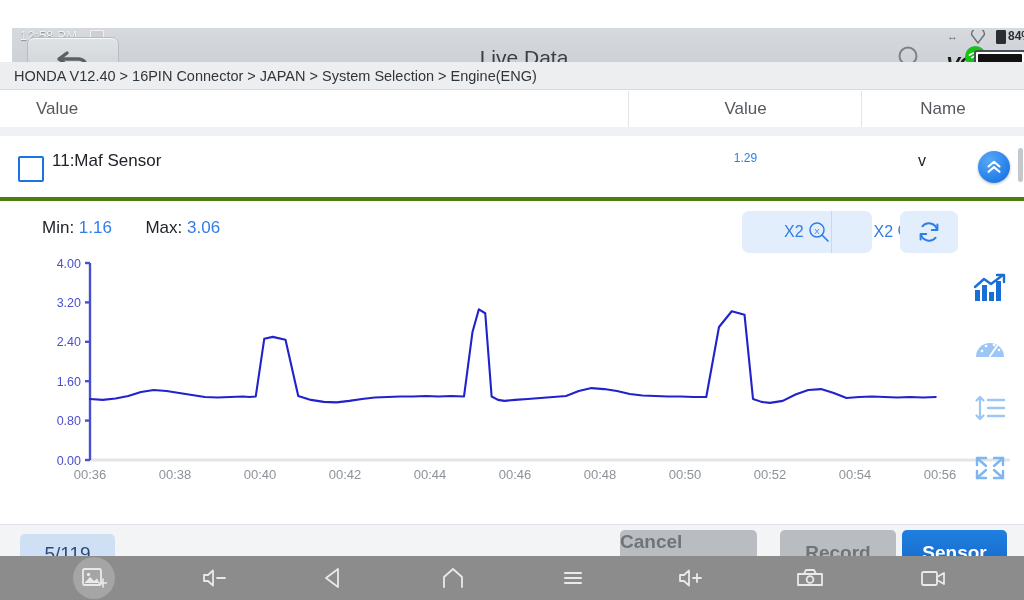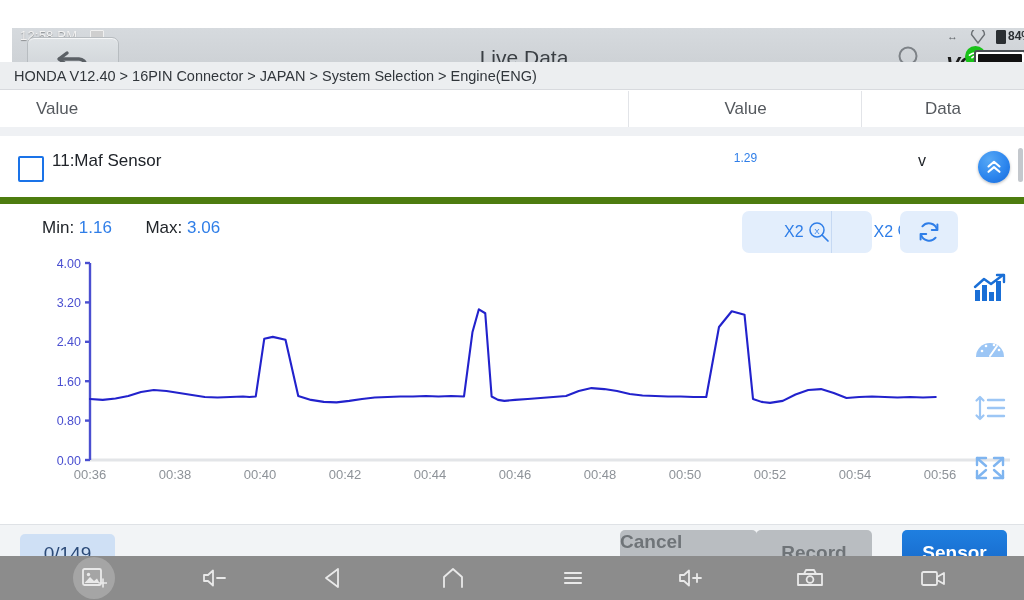--- a/index.html
+++ b/index.html
@@ -85,21 +85,21 @@
   .th-value { left: 629px; width: 233px; text-align: center; }
   .th-unit { left: 862px; width: 162px; text-align: center; }
   .vsep { position: absolute; top: 91px; width: 1px; height: 105px; background: #e2e4e8; }
   .vsep-a { left: 628px; }
   .vsep-b { left: 861px; }
   .strip { position: absolute; left: 0; top: 127px; width: 1024px; height: 9px; background: #eff1f4; }
 
   
   .row {
     position: absolute; left: 0; top: 136px; width: 1024px; height: 61px; background: #fff;
-    border-bottom: 7px solid #4d7c0f;
+    border-bottom: 4px solid #4d7c0f;
   }
   .chk {
     position: absolute; left: 18px; top: 20px; width: 22px; height: 22px;
     border: 2px solid #1a73e8; border-radius: 2px; background: #fff; cursor: pointer;
   }
   .row-name { position: absolute; left: 52px; top: 15px; font-size: 17px; color: #20242a; }
   .row-value {
     position: absolute; left: 629px; top: 15px; width: 233px; text-align: center;
     font-size: 12px; color: #2f7ee8;
   }
@@ -157,21 +157,21 @@
     position: absolute; left: 20px; top: 9px; width: 95px; height: 40px;
     background: #cfe0f5; border-radius: 5px; color: #2b4a78;
     display: flex; align-items: center; justify-content: center; font-size: 19px; cursor: pointer;
   }
   .btn-flat {
     position: absolute; top: 5px; height: 46px; border-radius: 5px;
     display: flex; align-items: center; justify-content: center;
     font-size: 19px; cursor: pointer; font-weight: bold;
   }
   .btn-cancel { left: 620px; width: 137px; background: #b9bdc1; color: #6f7478; }
-  .btn-mid    { left: 756px; width: 116px; background: #b9bdc1; color: #6f7478; }
+  .btn-mid    { left: 780px; width: 116px; background: #b9bdc1; color: #6f7478; }
   .btn-prim   { left: 902px; width: 105px; background: linear-gradient(to bottom,#1f7fe0,#1565c7); color: #fff; }
 
   
   .navbar {
     position: absolute; left: 0; top: 556px; width: 1024px; height: 44px;
     background: #8c8c8c; display: flex; align-items: center;
   }
   .navbtn { height: 44px; display: flex; align-items: center; justify-content: center; cursor: pointer; }
   .nav-shot { position: absolute; left: 66px; top: 0; width: 56px; height: 44px;
               display:flex; align-items:center; justify-content:center; cursor:pointer; }
@@ -240,21 +240,21 @@
         </div>
       <div class="batt-pct">84%</div>
     </div>
   </div>
 
   <div class="breadcrumb">HONDA V12.40 &gt; 16PIN Connector  &gt; JAPAN  &gt; System Selection  &gt; Engine(ENG)</div>
 
   <div class="thead">
     <div class="th th-name">Value</div>
     <div class="th th-value">Value</div>
-    <div class="th th-unit">Data</div>
+    <div class="th th-unit">Name</div>
   </div>
   <div class="vsep vsep-a"></div>
   <div class="vsep vsep-b"></div>
   <div class="strip"></div>
 
   <div class="row">
     <div class="chk"></div>
     <div class="row-name">11:Maf Sensor</div>
     <div class="row-value">1.29</div>
     <div class="row-unit">v</div>
@@ -373,21 +373,21 @@
           <path d="M13 25 L4 25 L4 18"></path>
             <path d="M4 25 L13 17"></path>
           <path d="M21 25 L30 25 L30 18"></path>
             <path d="M30 25 L21 17"></path>
         </g>
       </svg>
     </div>
   </div>
 
   <div class="bottombar">
-    <div class="counter">0/149</div>
+    <div class="counter">5/119</div>
     <div class="btn-flat btn-cancel">Cancel Selected</div>
     <div class="btn-flat btn-mid">Record</div>
     <div class="btn-flat btn-prim">Sensor</div>
   </div>
 
   <div class="navbar">
     <div class="navbtn nav-shot">
       <span class="circ"></span>
       <svg width="26" height="24" viewBox="0 0 26 24" style="position:relative;">
         <rect x="2" y="3" width="18" height="16" fill="none" stroke="#e9e9e9" stroke-width="1.8" rx="1.5"></rect>

